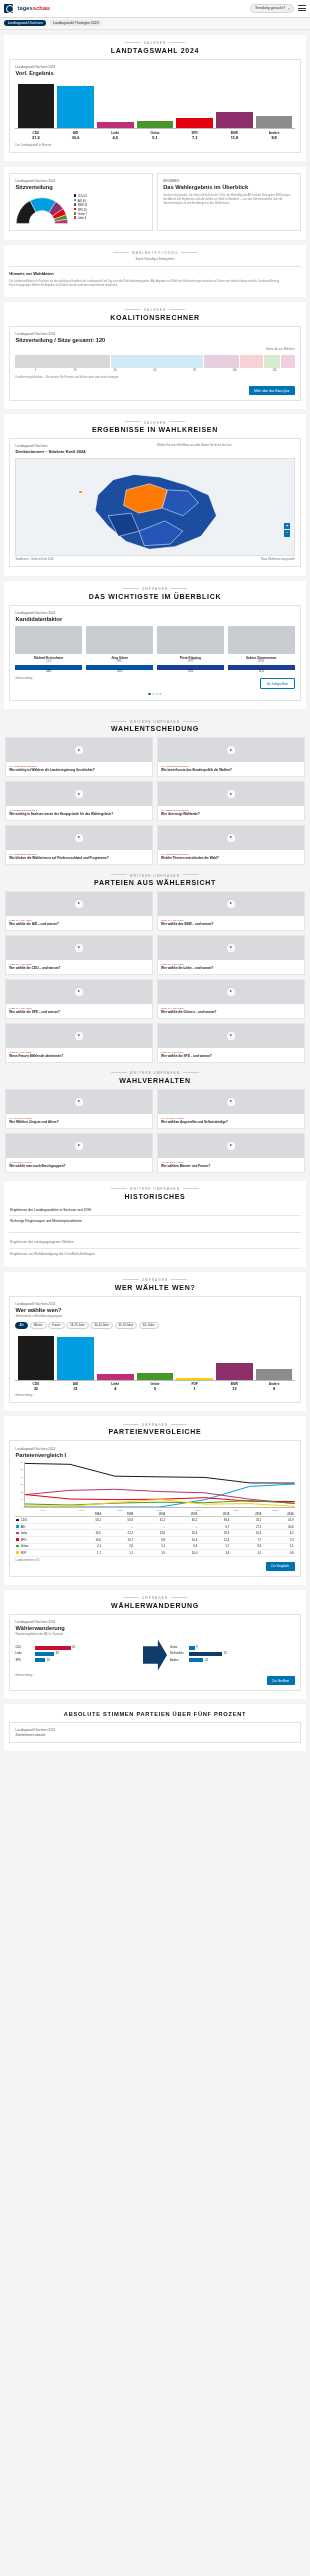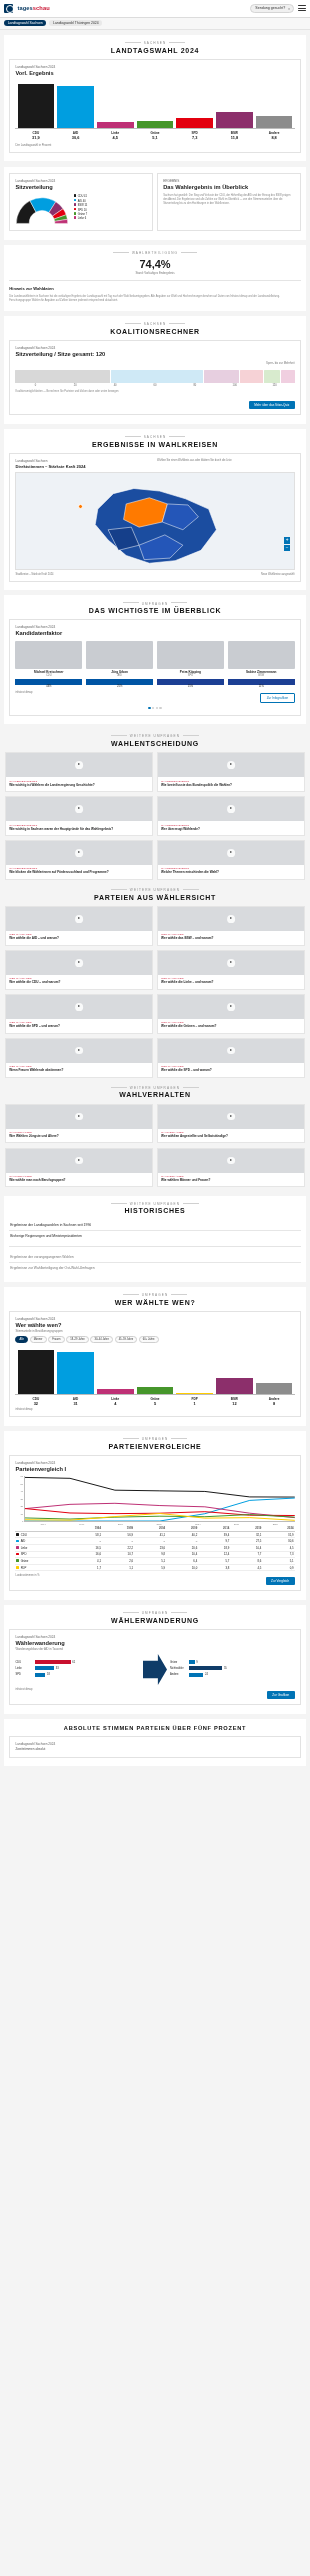--- a/index.html
+++ b/index.html
@@ -268,21 +268,20 @@
       <div class="box">
         <div class="box-eyebrow">ERGEBNIS</div>
         <div class="box-title">Das Wahlergebnis im Überblick</div>
         <div class="note">Sachsen hat gewählt: Der Sieg und Verluste der CDU, der Höhenflug der AfD und der Einzug des BSW prägen den Abend. Die Ergebnisse und alle Zahlen zur Wahl im Überblick — von den Stimmenanteilen über die Sitzverteilung bis zu den Hochburgen in den Wahlkreisen.</div>
       </div>
     </div>
   </div>
 
   <div class="section">
     <div class="kicker"><span class="line"></span><span>WAHLBETEILIGUNG</span><span class="line"></span></div>
-    <div class="turnout">74,4%</div>
     <div class="center tiny muted">Stand: Vorläufiges Endergebnis</div>
     <div class="sep"></div>
     <div class="box-title" style="font-size:4.1px">Hinweis zur Wahldaten</div>
     <div class="note">Die Landeswahlleiterin in Sachsen hat die vorläufigen Ergebnis der Landtagswahl mit Tag nach der Wahl bekanntgegeben. Alle Angaben zur Wahl und Hochrechnungen beruhen auf Daten von Infratest dimap und der Landeswahlleitung. Forschungsgruppe Wahlen für Angaben auf Zahlen können jederzeit entsprechend aktualisiert.</div>
   </div>
 
   <div class="section">
     <div class="kicker"><span class="line"></span><span>SACHSEN</span><span class="line"></span></div>
     <div class="sec-title">KOALITIONSRECHNER</div>
     <div class="box">

